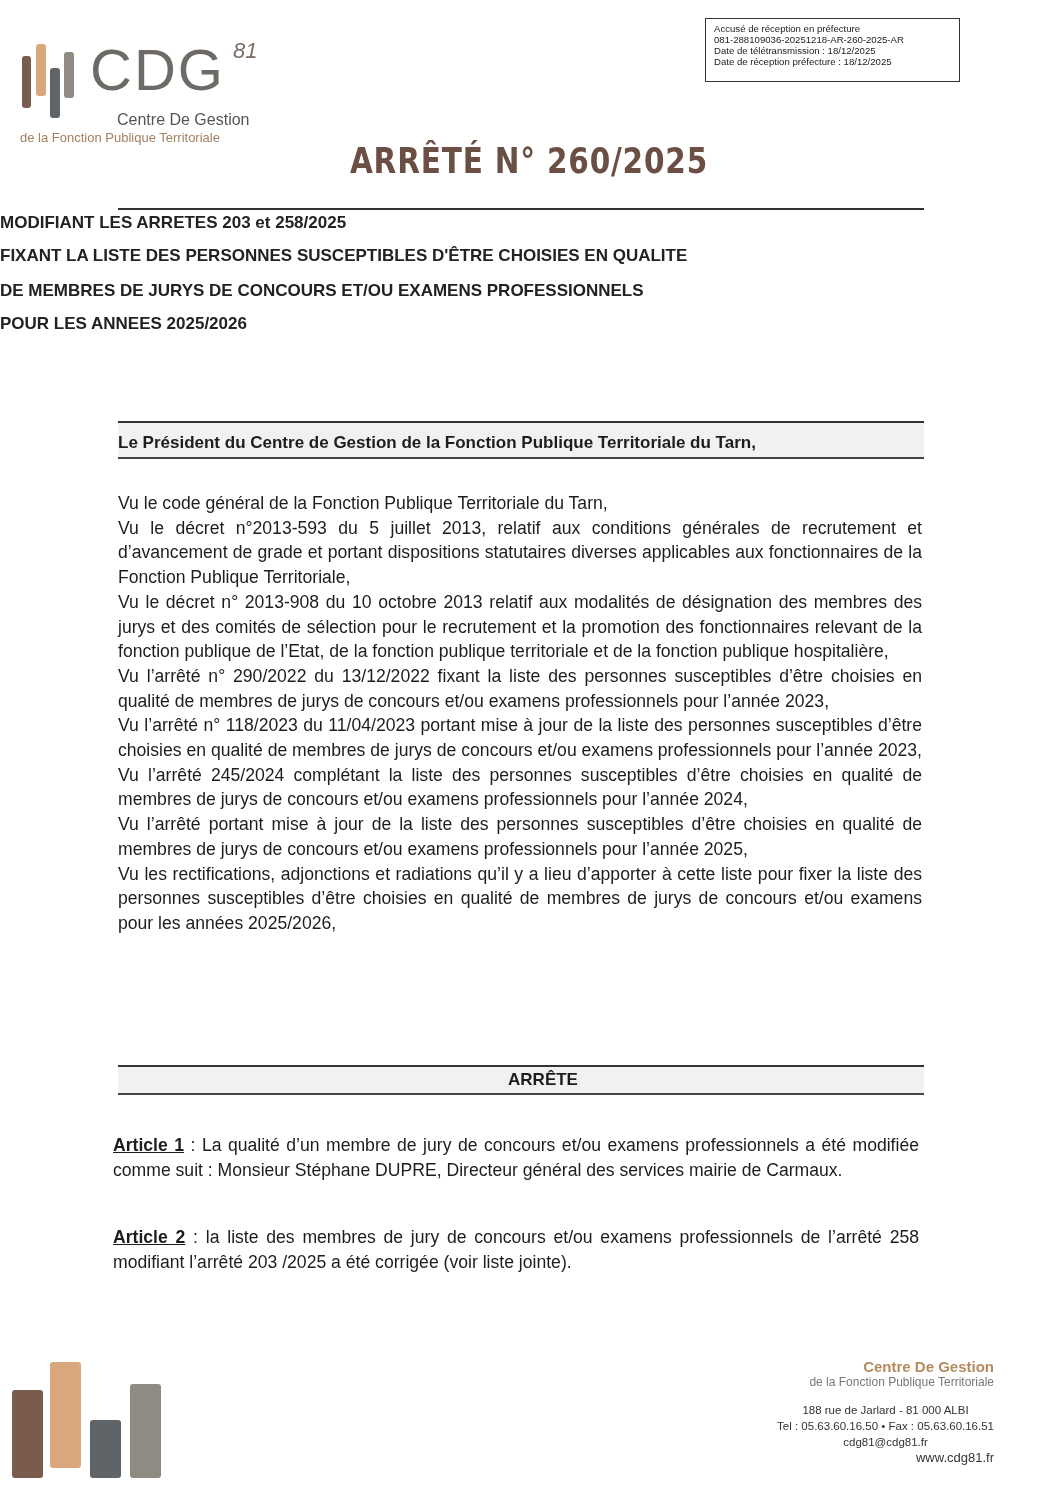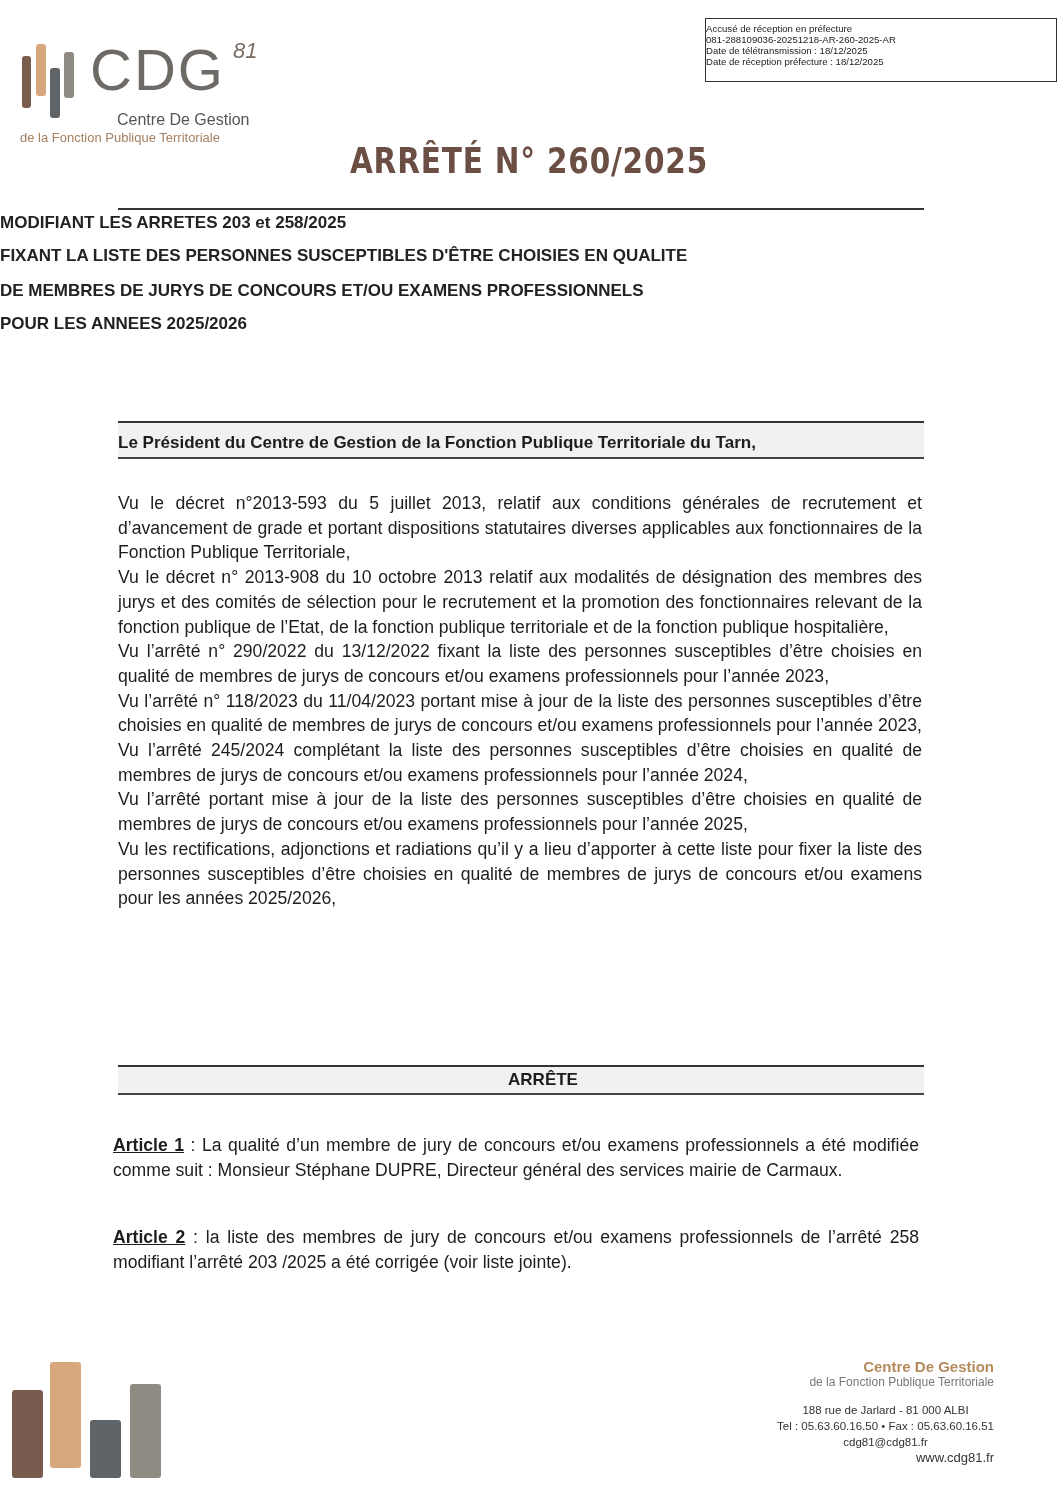--- a/index.html
+++ b/index.html
@@ -1,19 +1,19 @@
 <!DOCTYPE html>
 <html><head>
 <meta charset="utf-8">
 <style>
   html, body { margin:0; padding:0; background:#ffffff; }
   body { width:1058px; height:1496px; position:relative; overflow:hidden; font-family:"Liberation Sans", sans-serif; color:#1d1d1d; }
   .abs { position:absolute; }
   
-  .stamp { left:705px; top:18px; width:352px; height:64px; border:1.5px solid #333; box-sizing:border-box; padding:4px 0; font-size:9.6px; line-height:11px; color:#222; }
+  .stamp { left:705px; top:18px; width:255px; height:64px; border:1.5px solid #333; box-sizing:border-box; padding:4px 8px; font-size:9.6px; line-height:11px; color:#222; }
   
   .logo-bars { left:22px; top:44px; width:68px; height:70px; }
   .bar { position:absolute; border-radius:3px; }
   .logo-text { left:90px; top:36px; font-size:58px; color:#6e6a66; letter-spacing:2px; font-weight:400; }
   .logo-81 { left:233px; top:38px; font-size:22px; color:#7a6e66; font-style:italic; }
   .logo-line1 { left:117px; top:111px; font-size:16px; color:#555; }
   .logo-line2 { left:20px; top:130px; font-size:13px; color:#a38060; }
   
   .main-title { left:0; width:1058px; top:140px; text-align:center; font-family:"DejaVu Sans", sans-serif; font-weight:bold; font-size:36px; color:#6b4f44; letter-spacing:1px; transform:scaleX(0.82); }
   .rule { position:absolute; left:118px; width:806px; height:2px; background:#333; }
@@ -59,20 +59,21 @@
 <div class="rule" style="top:208px;"></div>
 <div class="abs sub" style="top:213px;">MODIFIANT LES ARRETES 203 et 258/2025</div>
 <div class="abs sub" style="top:246px;">FIXANT LA LISTE DES PERSONNES SUSCEPTIBLES D'ÊTRE CHOISIES EN QUALITE</div>
 <div class="abs sub" style="top:281px;">DE MEMBRES DE JURYS DE CONCOURS ET/OU EXAMENS PROFESSIONNELS</div>
 <div class="abs sub" style="top:314px;">POUR LES ANNEES 2025/2026</div>
 
 <div class="band" style="top:421px;height:38px;"></div>
 <div class="abs president">Le Président du Centre de Gestion de la Fonction Publique Territoriale du Tarn,</div>
 
 <div class="abs body-text">
+  <p>Vu le code général de la Fonction Publique Territoriale du Tarn,</p>
   <p> Vu le décret n°2013-593 du 5 juillet 2013, relatif aux conditions générales de recrutement et d’avancement de grade et portant dispositions statutaires diverses applicables aux fonctionnaires de la Fonction Publique Territoriale,</p>
   <p> Vu le décret n° 2013-908 du 10 octobre 2013 relatif aux modalités de désignation des membres des jurys et des comités de sélection pour le recrutement et la promotion des fonctionnaires relevant de la fonction publique de l’Etat, de la fonction publique territoriale et de la fonction publique hospitalière,</p>
   <p>Vu l’arrêté n° 290/2022 du 13/12/2022 fixant la liste des personnes susceptibles d’être choisies en qualité de membres de jurys de concours et/ou examens professionnels pour l’année 2023,</p>
   <p>Vu l’arrêté n° 118/2023 du 11/04/2023 portant mise à jour de la liste des personnes susceptibles d’être choisies en qualité de membres de jurys de concours et/ou examens professionnels pour l’année 2023,</p>
   <p>Vu l’arrêté 245/2024 complétant la liste des personnes susceptibles d’être choisies en qualité de membres de jurys de concours et/ou examens professionnels pour l’année 2024,</p>
   <p>Vu l’arrêté portant mise à jour de la liste des personnes susceptibles d’être choisies en qualité de membres de jurys de concours et/ou examens professionnels pour l’année 2025,</p>
   <p>Vu les rectifications, adjonctions et radiations qu’il y a lieu d’apporter à cette liste pour fixer la liste des personnes susceptibles d’être choisies en qualité de membres de jurys de concours et/ou examens pour les années 2025/2026,</p>
 </div>
 
 <div class="band" style="top:1065px;height:30px;"></div>

